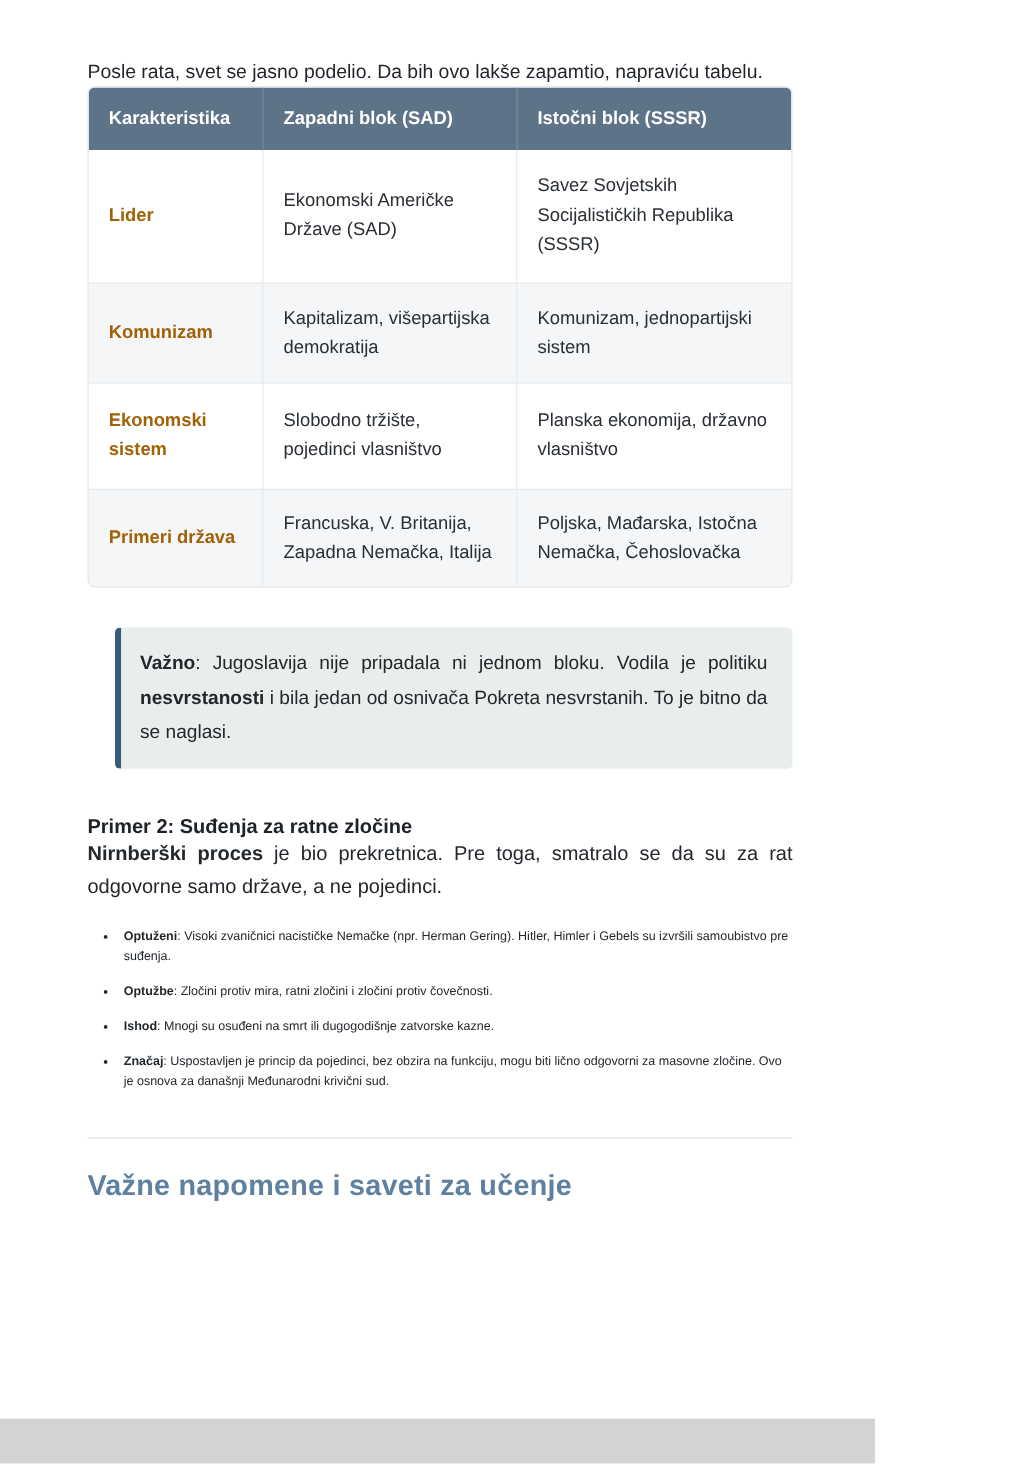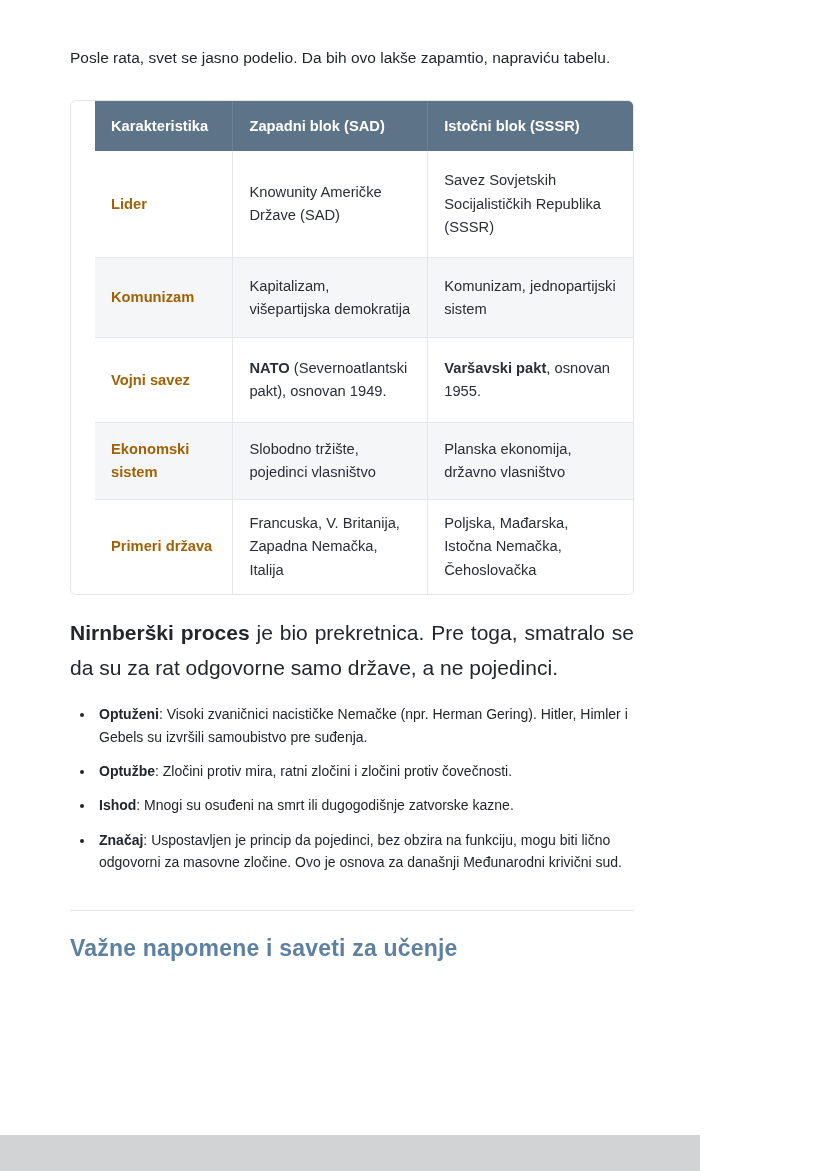--- a/index.html
+++ b/index.html
@@ -21,25 +21,23 @@
     top: 0;
     width: 564px;
   }
   .intro {
     margin-top: 46px;
     font-size: 15.5px;
     line-height: 1.5;
     color: #1f242a;
   }
   .table-wrap {
-    margin-top: 31px;
     border: 1px solid #e2e6ea;
     border-radius: 6px;
     overflow: hidden;
-    padding-left: 24px;
   }
   table {
     width: 100%;
     border-collapse: separate;
     border-spacing: 0;
     font-size: 14.7px;
   }
   thead th {
     background: #5d7387;
     color: #ffffff;
@@ -81,34 +79,33 @@
     text-align: justify;
     color: #22272c;
   }
   .h-primer {
     margin-top: 38px;
     font-size: 16px;
     font-weight: 700;
     color: #1d2228;
   }
   .lead {
-    margin-top: 21px;
-    font-size: 21px;
+    font-size: 16px;
     line-height: 1.65;
     text-align: justify;
     color: #22272c;
   }
   ul.bullets {
     margin-top: 18px;
     padding-left: 25px;
     list-style: disc;
   }
   ul.bullets li {
     margin-bottom: 12px;
-    font-size: 14px;
+    font-size: 10px;
     line-height: 1.6;
     color: #22272c;
     padding-left: 4px;
   }
   hr.divider {
     margin-top: 36px;
     border: none;
     border-top: 1px solid #e2e5e9;
   }
   .h-final {
@@ -163,48 +160,47 @@
         <thead>
           <tr>
             <th>Karakteristika</th>
             <th>Zapadni blok (SAD)</th>
             <th>Istočni blok (SSSR)</th>
           </tr>
         </thead>
         <tbody>
           <tr>
             <td class="rowlabel">Lider</td>
-            <td><strong></strong><span>Knowunity Američke Države (SAD)</span></td>
+            <td><strong></strong><span>Ekonomski Američke Države (SAD)</span></td>
             <td><strong></strong><span>Savez Sovjetskih Socijalističkih Republika (SSSR)</span></td>
           </tr>
           <tr>
             <td class="rowlabel">Komunizam</td>
             <td><strong></strong><span>Kapitalizam, višepartijska demokratija</span></td>
             <td><strong></strong><span>Komunizam, jednopartijski sistem</span></td>
           </tr>
           <tr>
-            <td class="rowlabel">Vojni savez</td>
-            <td><strong>NATO</strong><span> (Severnoatlantski pakt), osnovan 1949.</span></td>
-            <td><strong>Varšavski pakt</strong><span>, osnovan 1955.</span></td>
-          </tr>
-          <tr>
             <td class="rowlabel">Ekonomski sistem</td>
             <td><strong></strong><span>Slobodno tržište, pojedinci vlasništvo</span></td>
             <td><strong></strong><span>Planska ekonomija, državno vlasništvo</span></td>
           </tr>
           <tr>
             <td class="rowlabel">Primeri država</td>
             <td><strong></strong><span>Francuska, V. Britanija, Zapadna Nemačka, Italija</span></td>
             <td><strong></strong><span>Poljska, Mađarska, Istočna Nemačka, Čehoslovačka</span></td>
           </tr>
         </tbody>
       </table>
     </div>
 
-
+    <div class="callout">
+      <strong>Važno</strong><span>: Jugoslavija nije pripadala ni jednom bloku. Vodila je politiku </span><strong>nesvrstanosti</strong><span> i bila jedan od osnivača Pokreta nesvrstanih. To je bitno da se naglasi.</span>
+    </div>
+
+    <h3 class="h-primer">Primer 2: Suđenja za ratne zločine</h3>
 
     <p class="lead"><strong>Nirnberški proces</strong><span> je bio prekretnica. Pre toga, smatralo se da su za rat odgovorne samo države, a ne pojedinci.</span></p>
 
     <ul class="bullets">
       <li><strong>Optuženi</strong><span>: Visoki zvaničnici nacističke Nemačke (npr. Herman Gering). Hitler, Himler i Gebels su izvršili samoubistvo pre suđenja.</span></li>
       <li><strong>Optužbe</strong><span>: Zločini protiv mira, ratni zločini i zločini protiv čovečnosti.</span></li>
       <li><strong>Ishod</strong><span>: Mnogi su osuđeni na smrt ili dugogodišnje zatvorske kazne.</span></li>
       <li><strong>Značaj</strong><span>: Uspostavljen je princip da pojedinci, bez obzira na funkciju, mogu biti lično odgovorni za masovne zločine. Ovo je osnova za današnji Međunarodni krivični sud.</span></li>
     </ul>
 

